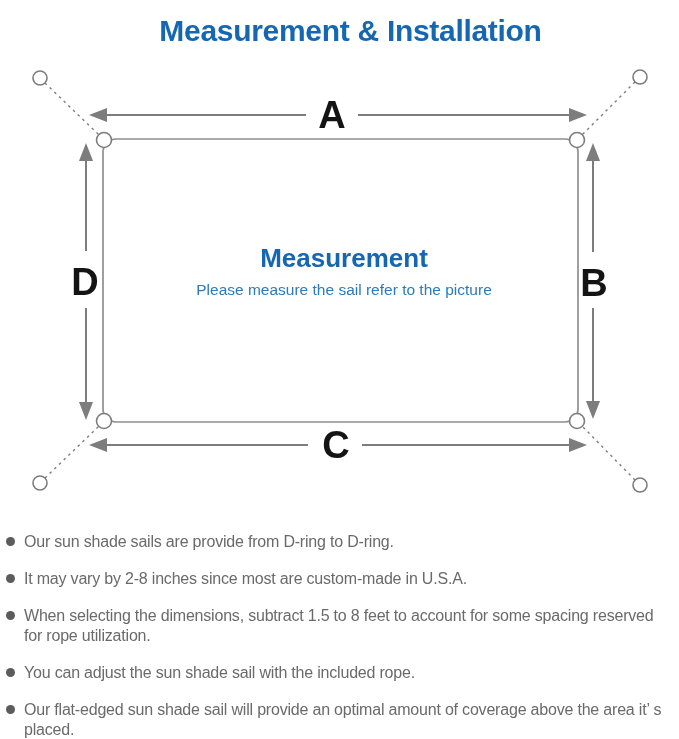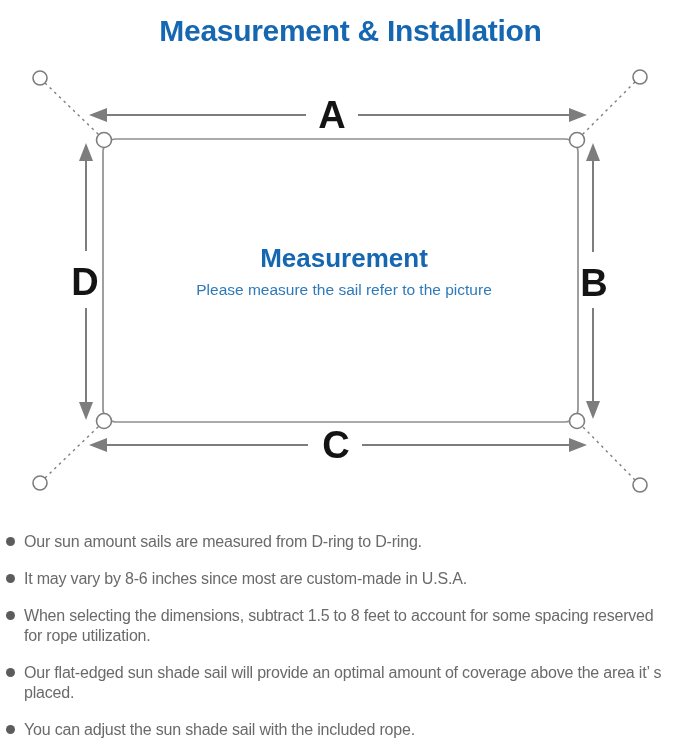--- a/index.html
+++ b/index.html
@@ -97,31 +97,31 @@
   </g>
 
   <text class="center-title" x="344" y="212">Measurement</text>
   <text class="center-sub" x="344" y="240">Please measure the sail refer to the picture</text>
 </svg>
 </div>
 
 <ul class="notes">
   <li class="note-item">
     <span class="note-dot"></span>
-    <span>Our sun amount sails are measured from D-ring to D-ring.</span>
+    <span>Our sun shade sails are provide from D-ring to D-ring.</span>
   </li>
   <li class="note-item">
     <span class="note-dot"></span>
-    <span>It may vary by 8-6 inches since most are custom-made in U.S.A.</span>
+    <span>It may vary by 2-8 inches since most are custom-made in U.S.A.</span>
   </li>
   <li class="note-item">
     <span class="note-dot"></span>
     <span>When selecting the dimensions, subtract 1.5 to 8 feet to account for some spacing reserved for rope utilization.</span>
   </li>
   <li class="note-item">
     <span class="note-dot"></span>
-    <span>Our flat-edged sun shade sail will provide an optimal amount of coverage above the area it’ s placed.</span>
+    <span>You can adjust the sun shade sail with the included rope.</span>
   </li>
   <li class="note-item">
     <span class="note-dot"></span>
-    <span>You can adjust the sun shade sail with the included rope.</span>
+    <span>Our flat-edged sun shade sail will provide an optimal amount of coverage above the area it’ s placed.</span>
   </li>
 </ul>
 
 </body></html>

